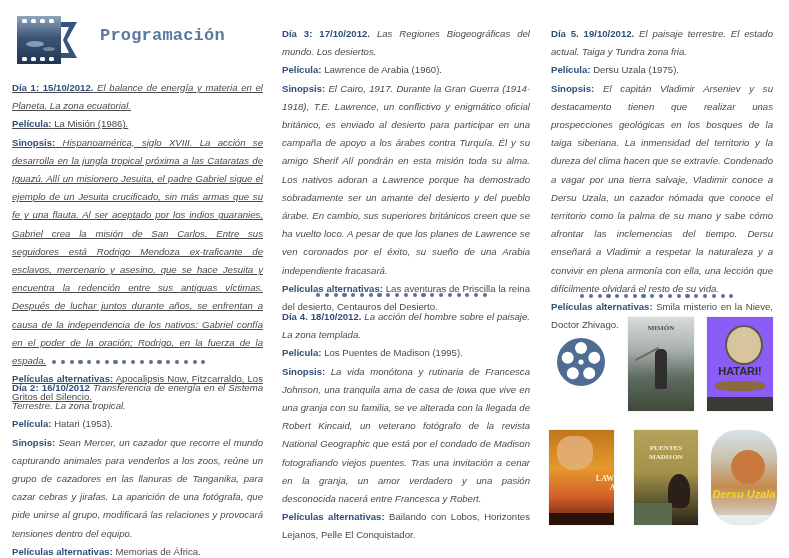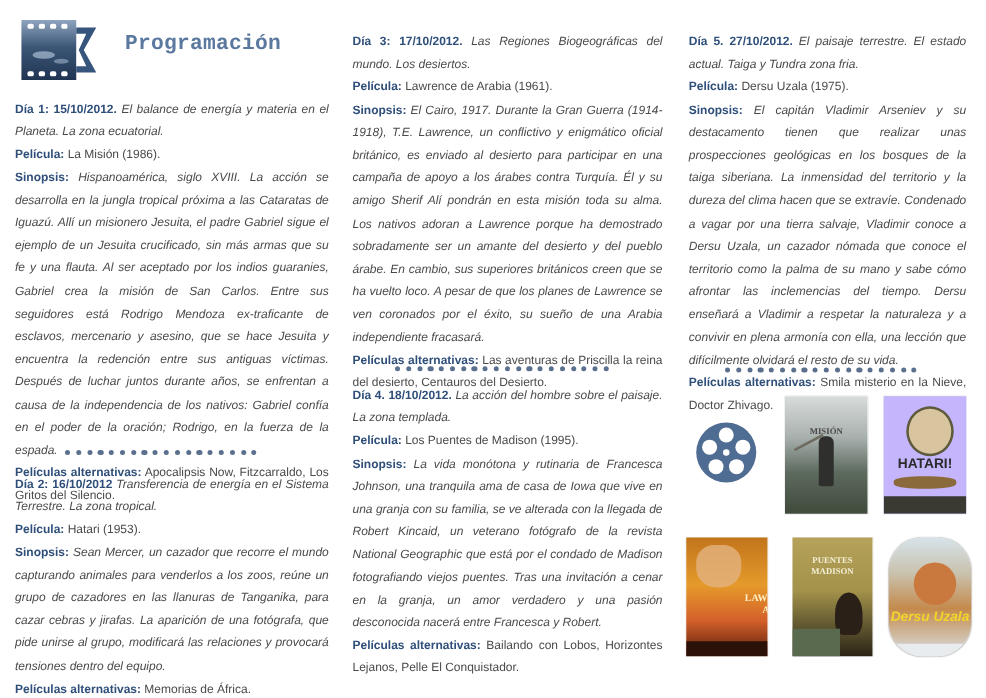--- a/index.html
+++ b/index.html
@@ -52,21 +52,21 @@
       <rect x="5" y="41" width="5" height="4" rx="1.5"></rect>
         <rect x="14" y="41" width="5" height="4" rx="1.5"></rect>
       <rect x="23" y="41" width="5" height="4" rx="1.5"></rect>
         <rect x="32" y="41" width="5" height="4" rx="1.5"></rect>
     </g>
   </svg>
   <div class="title">Programación</div>
 </div>
 
 <div class="col col1">
-  <div class="entry p" style="top:79px;">
+  <div class="entry p" style="top:79px;text-decoration:underline;">
     <span class="b">Día 1: 15/10/2012.</span>
     <span class="i">El balance de energía y materia en el Planeta. La zona ecuatorial.</span><br>
     <span class="b">Película:</span>
     <span>La Misión (1986).</span><br>
     <span class="b">Sinopsis:</span>
     <span class="i">Hispanoamérica, siglo XVIII. La acción se desarrolla en la jungla tropical próxima a las Cataratas de Iguazú. Allí un misionero Jesuita, el padre Gabriel sigue el ejemplo de un Jesuita crucificado, sin más armas que su fe y una flauta. Al ser aceptado por los indios guaranies, Gabriel crea la misión de San Carlos. Entre sus seguidores está Rodrigo Mendoza ex-traficante de esclavos, mercenario y asesino, que se hace Jesuita y encuentra la redención entre sus antiguas víctimas. Después de luchar juntos durante años, se enfrentan a causa de la independencia de los nativos: Gabriel confía en el poder de la oración; Rodrigo, en la fuerza de la espada.</span><br>
     <span class="b">Películas alternativas:</span>
     <span>Apocalipsis Now,  Fitzcarraldo, Los Gritos del Silencio.</span>
   </div>
 
@@ -101,21 +101,21 @@
     <span class="b">Películas alternativas:</span>
     <span>Memorias de África.</span>
   </div>
 </div>
 
 <div class="col col2">
   <div class="entry p" style="top:25px;">
     <span class="b">Día 3: 17/10/2012.</span>
     <span class="i">Las Regiones Biogeográficas del mundo. Los desiertos.</span><br>
     <span class="b">Película:</span>
-    <span>Lawrence de Arabia (1961).</span><br>
+    <span>Lawrence de Arabia (1960).</span><br>
     <span class="b">Sinopsis:</span>
     <span class="i">El Cairo, 1917. Durante la Gran Guerra (1914-1918), T.E. Lawrence, un conflictivo y enigmático oficial británico, es enviado al desierto para participar en una campaña de apoyo a los árabes contra Turquía. Él y su amigo Sherif Alí pondrán en esta misión toda su alma. Los nativos adoran a Lawrence porque ha demostrado sobradamente ser un amante del desierto y del pueblo árabe. En cambio, sus superiores británicos creen que se ha vuelto loco. A pesar de que los planes de Lawrence se ven coronados por el éxito, su sueño de una Arabia independiente fracasará.</span><br>
     <span class="b">Películas alternativas:</span>
     <span>Las aventuras de Priscilla la reina del desierto, Centauros del Desierto.</span>
   </div>
 
   <div class="dots" style="top:291px; left:34px;">
     <span></span>
       <span></span>
       <span></span>
@@ -145,21 +145,21 @@
     <span>Los Puentes de Madison (1995).</span><br>
     <span class="b">Sinopsis:</span>
     <span class="i">La vida monótona y rutinaria de Francesca Johnson, una tranquila ama de casa de Iowa que vive en una granja con su familia, se ve alterada con la llegada de Robert Kincaid, un veterano fotógrafo de la revista National Geographic que está por el condado de Madison fotografiando viejos puentes. Tras una invitación a cenar en la granja, un amor verdadero y una pasión desconocida nacerá entre Francesca y Robert.</span><br>
     <span class="b">Películas alternativas:</span>
     <span>Bailando con Lobos, Horizontes Lejanos, Pelle El Conquistador.</span>
   </div>
 </div>
 
 <div class="col col3">
   <div class="entry p" style="top:25px;">
-    <span class="b">Día 5. 27/10/2012.</span>
+    <span class="b">Día 5. 19/10/2012.</span>
     <span class="i">El paisaje terrestre. El estado actual. Taiga y Tundra zona fria.</span><br>
     <span class="b">Película:</span>
     <span>Dersu Uzala (1975).</span><br>
     <span class="b">Sinopsis:</span>
     <span class="i">El capitán Vladimir Arseniev y su destacamento tienen que realizar unas prospecciones geológicas en los bosques de la taiga siberiana. La inmensidad del territorio y la dureza del clima hacen que se extravíe. Condenado a vagar por una tierra salvaje, Vladimir conoce a Dersu Uzala, un cazador nómada que conoce el territorio como la palma de su mano y sabe cómo afrontar las inclemencias del tiempo. Dersu enseñará a Vladimir a respetar la naturaleza y a convivir en plena armonía con ella, una lección que difícilmente olvidará el resto de su vida.</span><br>
     <span class="b">Películas alternativas:</span>
     <span>Smila misterio en la Nieve, Doctor Zhivago.</span>
   </div>
 
   <div class="dots" style="top:292px; left:29px;">
@@ -190,26 +190,26 @@
     <circle cx="25" cy="11" r="6"></circle>
     <circle cx="38.3" cy="20.7" r="6"></circle>
     <circle cx="33.2" cy="36.3" r="6"></circle>
     <circle cx="16.8" cy="36.3" r="6"></circle>
     <circle cx="11.7" cy="20.7" r="6"></circle>
     <circle cx="25" cy="25" r="2.6"></circle>
   </g>
 </svg>
 
 <div class="poster" style="left:628px; top:317px; width:66px; height:94px; background: linear-gradient(180deg,#d8dcdb 0%,#a8b0ae 35%,#5d6a5e 65%,#3f4a3b 100%);">
-  <div class="ptitle" style="top:24px; font-size:7px; color:#4a4a4a;">MISIÓN</div>
+  <div class="ptitle" style="top:7px; font-size:7px; color:#4a4a4a;">MISIÓN</div>
   <div style="position:absolute; left:27px; top:32px; width:12px; height:40px; background:#2f302d; border-radius:5px 5px 2px 2px;"></div>
   <div style="position:absolute; left:6px; top:36px; width:26px; height:2px; background:#6d6a60; transform:rotate(-28deg);"></div>
 </div>
 
-<div class="poster" style="left:707px; top:317px; width:66px; height:94px; background:#c4b5fd;">
+<div class="poster" style="left:707px; top:317px; width:66px; height:94px; background:#8b5cf6;">
   <div style="position:absolute; left:18px; top:8px; width:38px; height:40px; border-radius:50%; background:#d9c4a0; border:2px solid #5c5a3a;"></div>
   <div class="ptitle" style="top:48px; font-size:11px; color:#2b2b2b; font-family:'Liberation Sans',sans-serif;">HATARI!</div>
   <div style="position:absolute; left:8px; top:64px; width:50px; height:10px; background:#8a6a3a; border-radius:40%;"></div>
   <div style="position:absolute; left:0; bottom:0; width:100%; height:14px; background:#3a3a33;"></div>
 </div>
 
 <div class="poster" style="left:549px; top:430px; width:65px; height:95px; background: linear-gradient(180deg,#c2741b 0%,#e59a2b 40%,#d3602a 70%,#5a1d0d 100%); padding-left: 44px;">
   <div style="position:absolute; left:8px; top:6px; width:36px; height:34px; border-radius:40% 40% 45% 45%; background:#e2b07a; opacity:0.85;"></div>
   <div class="ptitle" style="top:44px; font-size:8px; line-height:9px; color:#fff1c4;">LAWRENCE DE ARABIA</div>
   <div style="position:absolute; left:0; bottom:0; width:100%; height:12px; background:#2b1208;"></div>

